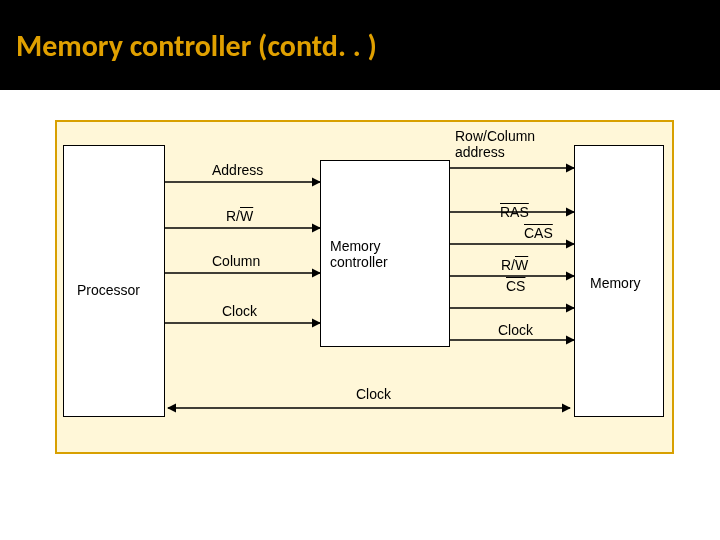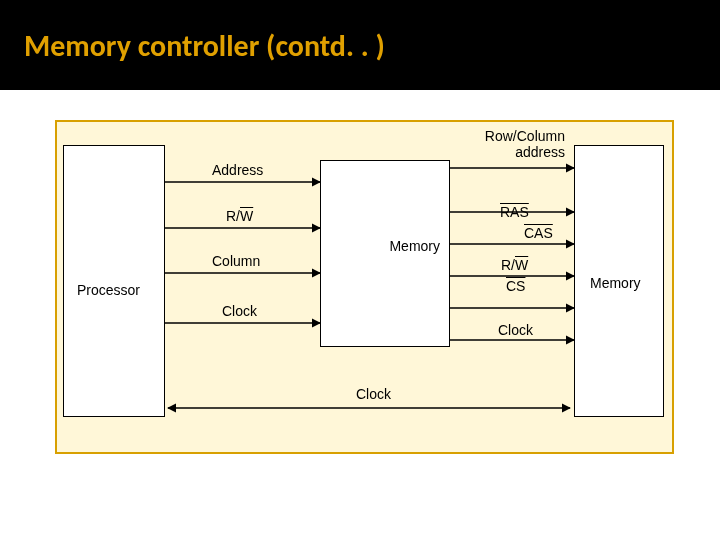--- a/index.html
+++ b/index.html
@@ -1,44 +1,45 @@
 <!DOCTYPE html>
 <html><head>
 <meta charset="utf-8">
 <style>
   html,body{margin:0;padding:0;width:720px;height:540px;background:#fff;font-family:Arial,Helvetica,sans-serif}
-  .titlebar{background:#000;height:90px;display:flex;align-items:center;padding-left:24px}
+  .titlebar{background:#000;height:90px;display:flex;align-items:center;padding-left:16px}
   .titlebar h1{color:#e0a000;font-size:30px;font-weight:600;margin:0;font-family:"Calibri",Arial,sans-serif}
   .stage{position:relative;width:720px;height:450px}
   .outer{position:absolute;left:55px;top:30px;width:615px;height:330px;border:2px solid #d8a000;background:#fff7d8}
   .block{position:absolute;background:#fff;border:1.2px solid #000}
   .processor{left:63px;top:55px;width:100px;height:270px}
   .memctrl{left:320px;top:70px;width:128px;height:185px}
   .memory{left:574px;top:55px;width:88px;height:270px}
   .lbl{position:absolute;font-size:14px;color:#000;white-space:nowrap}
-  .center-lbl{text-align:right}
+  .center-lbl{text-align:left}
   svg.wires{position:absolute;left:0;top:0;width:720px;height:450px;pointer-events:none}
   .overline{text-decoration:overline}
 </style>
 </head>
 <body>
 
 <div class="titlebar">
   <h1>Memory controller (contd. . )</h1>
 </div>
 
 <div class="stage">
   <div class="outer"></div>
 
   <div class="block processor"></div>
   <div class="block memctrl"></div>
   <div class="block memory"></div>
 
   <div class="lbl" style="left:77px;top:192px">Processor</div>
   <div class="lbl center-lbl" style="left:330px;top:148px;width:110px">Memory</div>
+  <div class="lbl center-lbl" style="left:330px;top:164px;width:110px">controller</div>
   <div class="lbl" style="left:590px;top:185px">Memory</div>
 
   <div class="lbl" style="left:212px;top:72px">Address</div>
   <div class="lbl" style="left:226px;top:118px">
      <span>R/</span><span class="overline">W</span>
   </div>
   <div class="lbl" style="left:212px;top:163px">Column</div>
   <div class="lbl" style="left:222px;top:213px">Clock</div>
 
   <div class="lbl center-lbl" style="left:455px;top:38px;width:110px">Row/Column</div>

